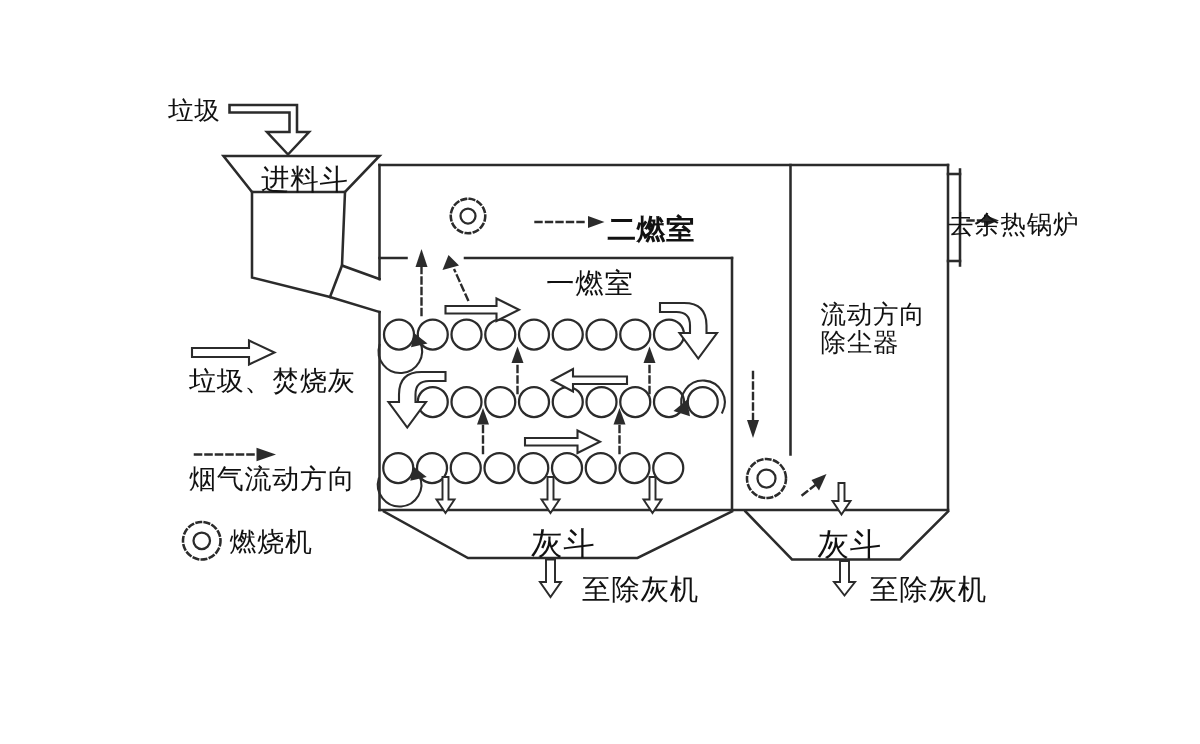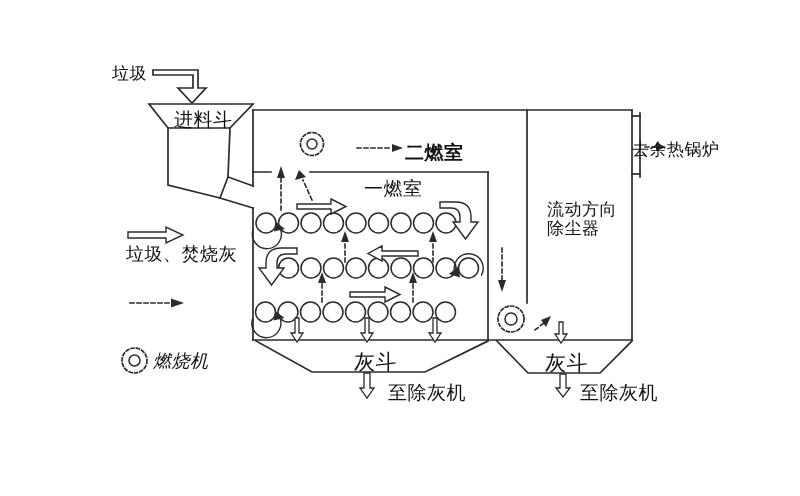--- a/index.html
+++ b/index.html
@@ -163,20 +163,21 @@
 <div class="lbl fs17 two-line" style="left:547px;top:200px;">
   <div>流动方向</div>
   <div>除尘器</div>
 </div>
 
 <div class="lbl fs17" style="left:632px;top:138px;">去余热锅炉</div>
 
 <div class="lbl legend-line" style="left:126px;top:245px;">
   <div>垃圾、焚烧灰</div>
 </div>
-<div class="lbl legend-line" style="left:153px;top:352px;font-style:italic;">燃烧机</div>
+<div class="lbl legend-line" style="left:126px;top:310px;">烟气流动方向</div>
+<div class="lbl legend-line" style="left:153px;top:352px;">燃烧机</div>
 
 <div class="lbl fs15" style="left:354px;top:348px;">灰斗</div>
 <div class="lbl fs16" style="left:388px;top:380px;">至除灰机</div>
 <div class="lbl fs15" style="left:545px;top:349px;">灰斗</div>
 <div class="lbl fs16" style="left:580px;top:380px;">至除灰机</div>
 
 </div>
 
 </body></html>

